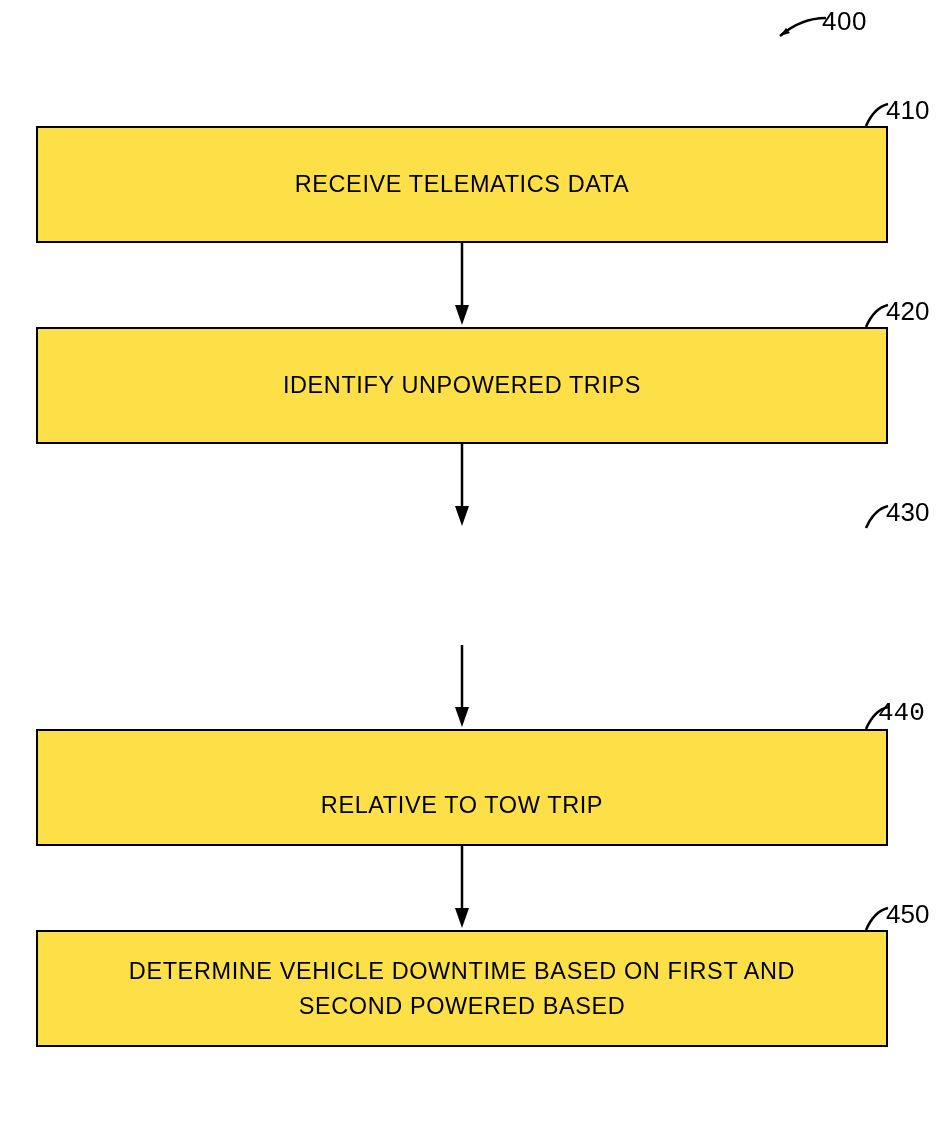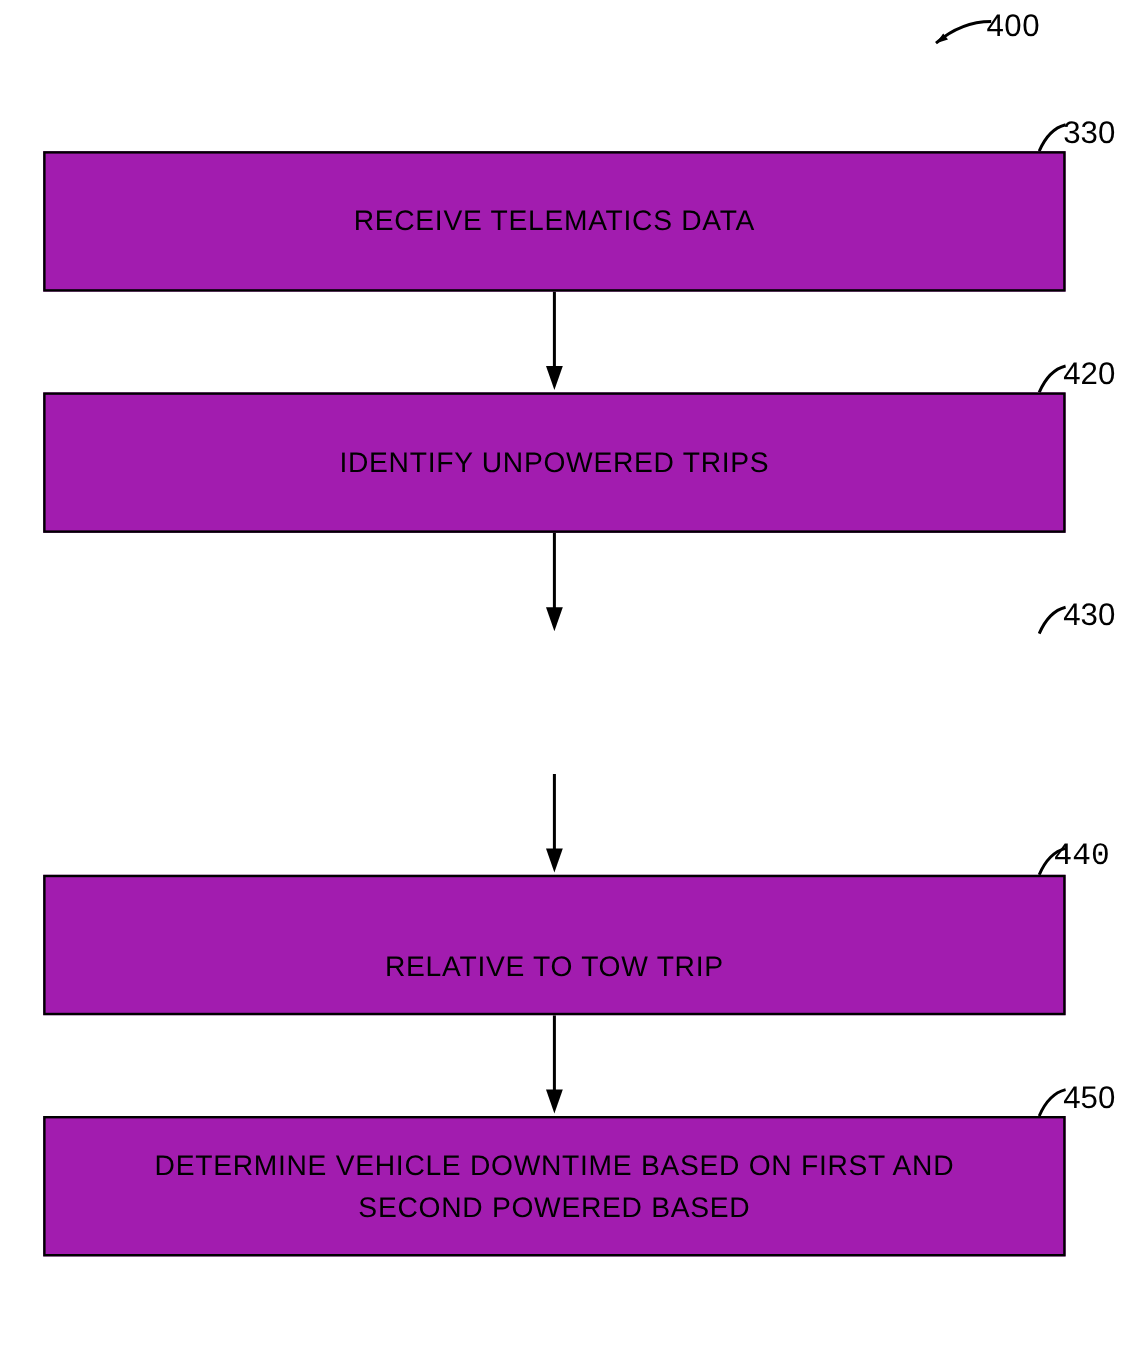--- a/index.html
+++ b/index.html
@@ -42,21 +42,21 @@
     left: 768px;
     top: 14px;
     width: 60px;
     height: 30px;
   }
 
   .node {
     position: absolute;
     box-sizing: border-box;
     border: 2.5px solid #000000;
-    background: #a21caf;
+    background: #fde047;
     display: flex;
     align-items: center;
     justify-content: center;
     text-align: center;
     padding: 0 18px;
   }
   .node-text {
     font-size: 23.5px;
     line-height: 1.45;
     letter-spacing: 0.6px;
@@ -83,21 +83,21 @@
 
   <svg id="leader-400" class="ref-leader" viewBox="0 0 60 30" xmlns="http://www.w3.org/2000/svg">
     <path d="M58 4 C 40 4, 26 10, 12 22" stroke="#000" stroke-width="2.5" fill="none"></path>
     <path d="M12 22 L 22 19 L 18 14 Z" fill="#000"></path>
   </svg>
   <div class="fig-label" id="fig-number-400">400</div>
 
   <svg class="ref-leader" style="left:860px; top:102px; width:30px; height:28px;" viewBox="0 0 30 28" xmlns="http://www.w3.org/2000/svg">
     <path d="M28 2 C 20 4, 12 10, 6 24" stroke="#000" stroke-width="2.5" fill="none"></path>
   </svg>
-  <div class="ref" style="left:886px; top:95px;">330</div>
+  <div class="ref" style="left:886px; top:95px;">410</div>
 
   <div class="node" style="left:36px; top:126px; width:852px; height:117px;">
     <div class="node-text">RECEIVE TELEMATICS DATA</div>
   </div>
 
   <svg class="arrow-svg" style="left:447px; top:243px; width:30px; height:84px;" viewBox="0 0 30 84" xmlns="http://www.w3.org/2000/svg">
     <line x1="15" y1="0" x2="15" y2="68" stroke="#000" stroke-width="2.5"></line>
     <path d="M15 82 L 8 62 L 22 62 Z" fill="#000"></path>
   </svg>
 

